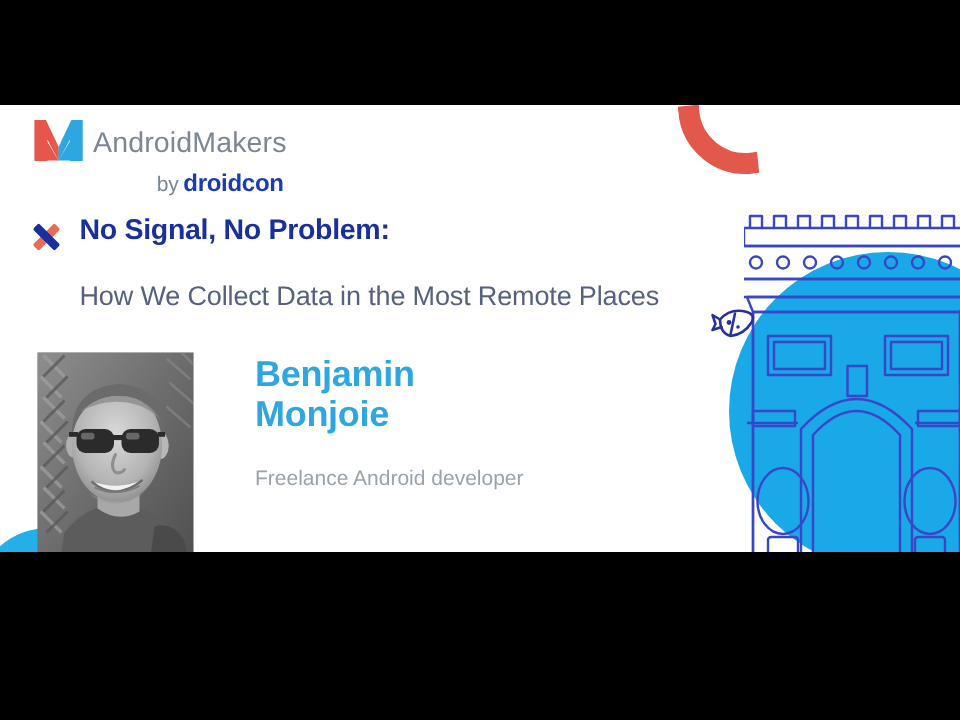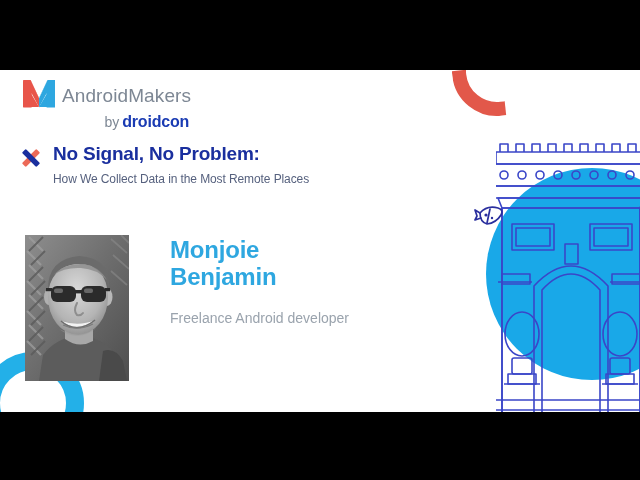--- a/index.html
+++ b/index.html
@@ -10,21 +10,21 @@
   body {
     width: 640px;
     height: 480px;
     overflow: hidden;
     font-family: "Liberation Sans", sans-serif;
   }
 
   #slide-frame {
     position: relative;
     width: 640px;
-    height: 480px;
+    height: 368px;
     background: #000000;
     overflow: hidden;
   }
 
   
   .letterbox {
     position: absolute;
     left: 0;
     width: 640px;
     background: #000000;
@@ -155,22 +155,22 @@
   #title-lines { padding-top: 0; }
   #talk-title-main {
     font-size: 19px;
     font-weight: bold;
     color: #1a2f9e;
     line-height: 1.22;
     letter-spacing: -0.2px;
     white-space: nowrap;
   }
   #talk-title-sub {
-    margin-top: 7px;
-    font-size: 12px;
+    margin-top: 21px;
+    font-size: 18px;
     color: #56617e;
     line-height: 1.25;
     letter-spacing: -0.1px;
     white-space: nowrap;
   }
 
   
   #speaker-photo {
     position: absolute;
     left: 25px;
@@ -340,22 +340,22 @@
           <path d="M36 86 Q52 98 70 85 Q54 92 36 86 Z" fill="#f2f2f2"></path>
           <path d="M36 86 Q52 100 70 85" fill="none" stroke="#6f6f6f" stroke-width="1.6"></path>
           <path d="M38 90 Q52 97 68 89" fill="none" stroke="#7c7c7c" stroke-width="1.2"></path>
 
           <path d="M34 94 Q52 108 72 93 Q54 104 34 94 Z" fill="#9c9c9c" opacity="0.5"></path>
         </g>
       </svg>
     </div>
 
     <div id="speaker-info">
+      <div class="speaker-name-line">Benjamin</div>
       <div class="speaker-name-line">Monjoie</div>
-      <div class="speaker-name-line">Benjamin</div>
       <div id="speaker-role">Freelance Android developer</div>
     </div>
 
     <div id="arch-illustration">
       <svg width="150" height="300" viewBox="0 0 150 300">
         <g fill="none" stroke="#3a46c8" stroke-width="1.6" stroke-linejoin="round">
 
           <path d="M4 34 L4 26 L12 26 L12 34 M20 34 L20 26 L28 26 L28 34 M36 34 L36 26 L44 26 L44 34
                    M52 34 L52 26 L60 26 L60 34 M68 34 L68 26 L76 26 L76 34 M84 34 L84 26 L92 26 L92 34
                    M100 34 L100 26 L108 26 L108 34 M116 34 L116 26 L124 26 L124 34 M132 34 L132 26 L140 26 L140 34"></path>

